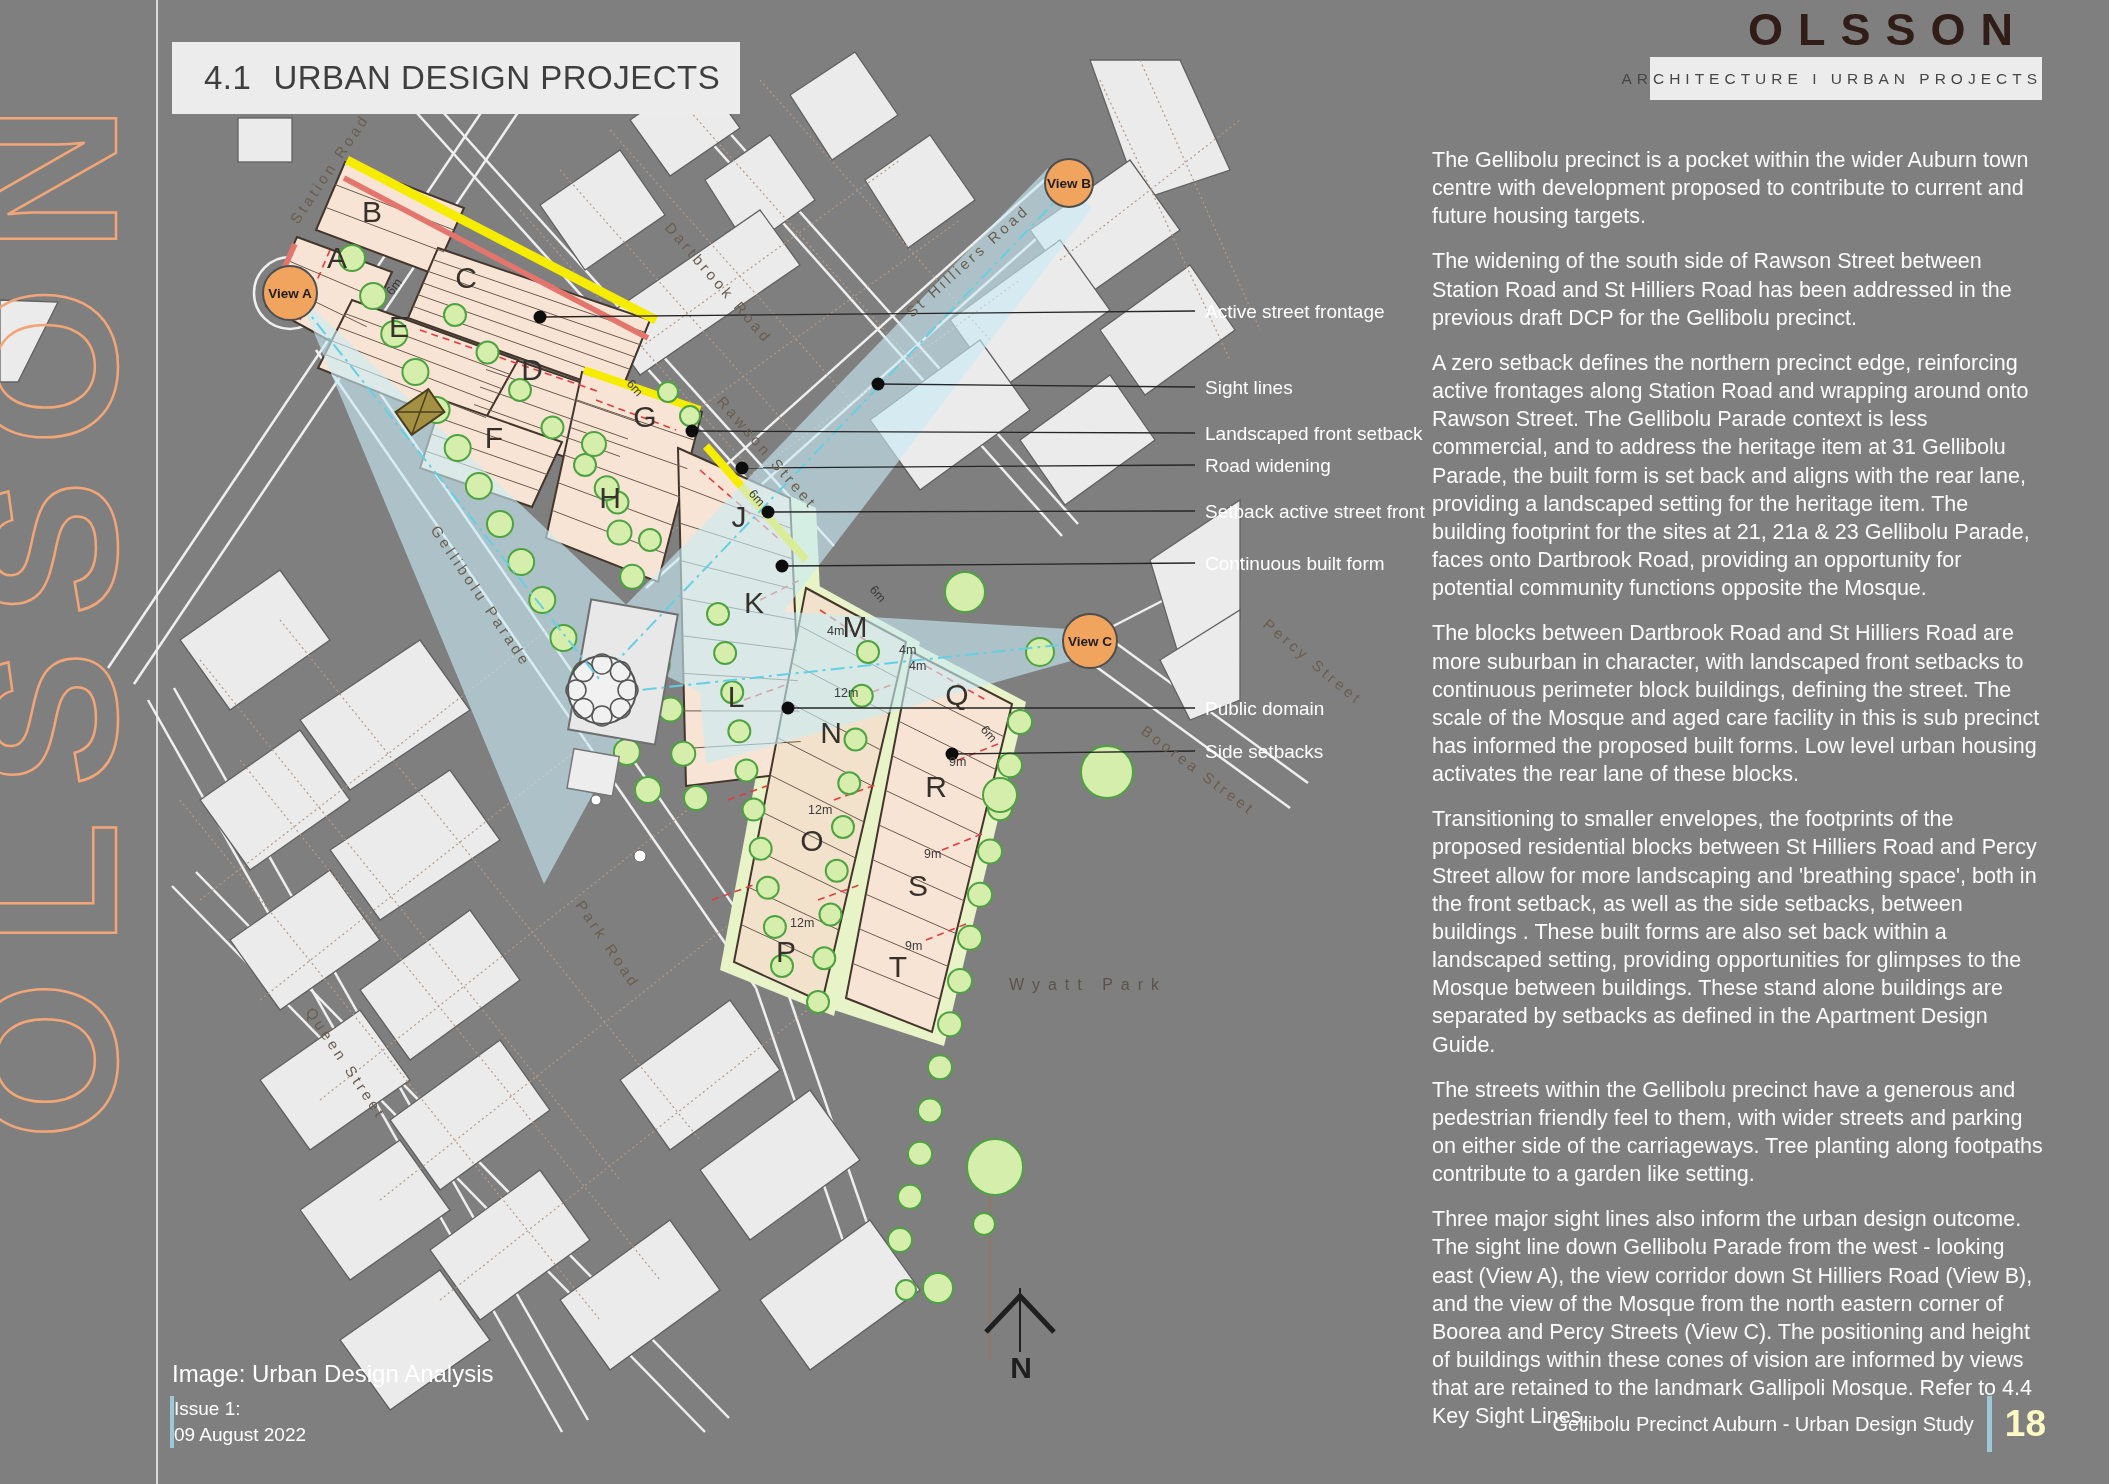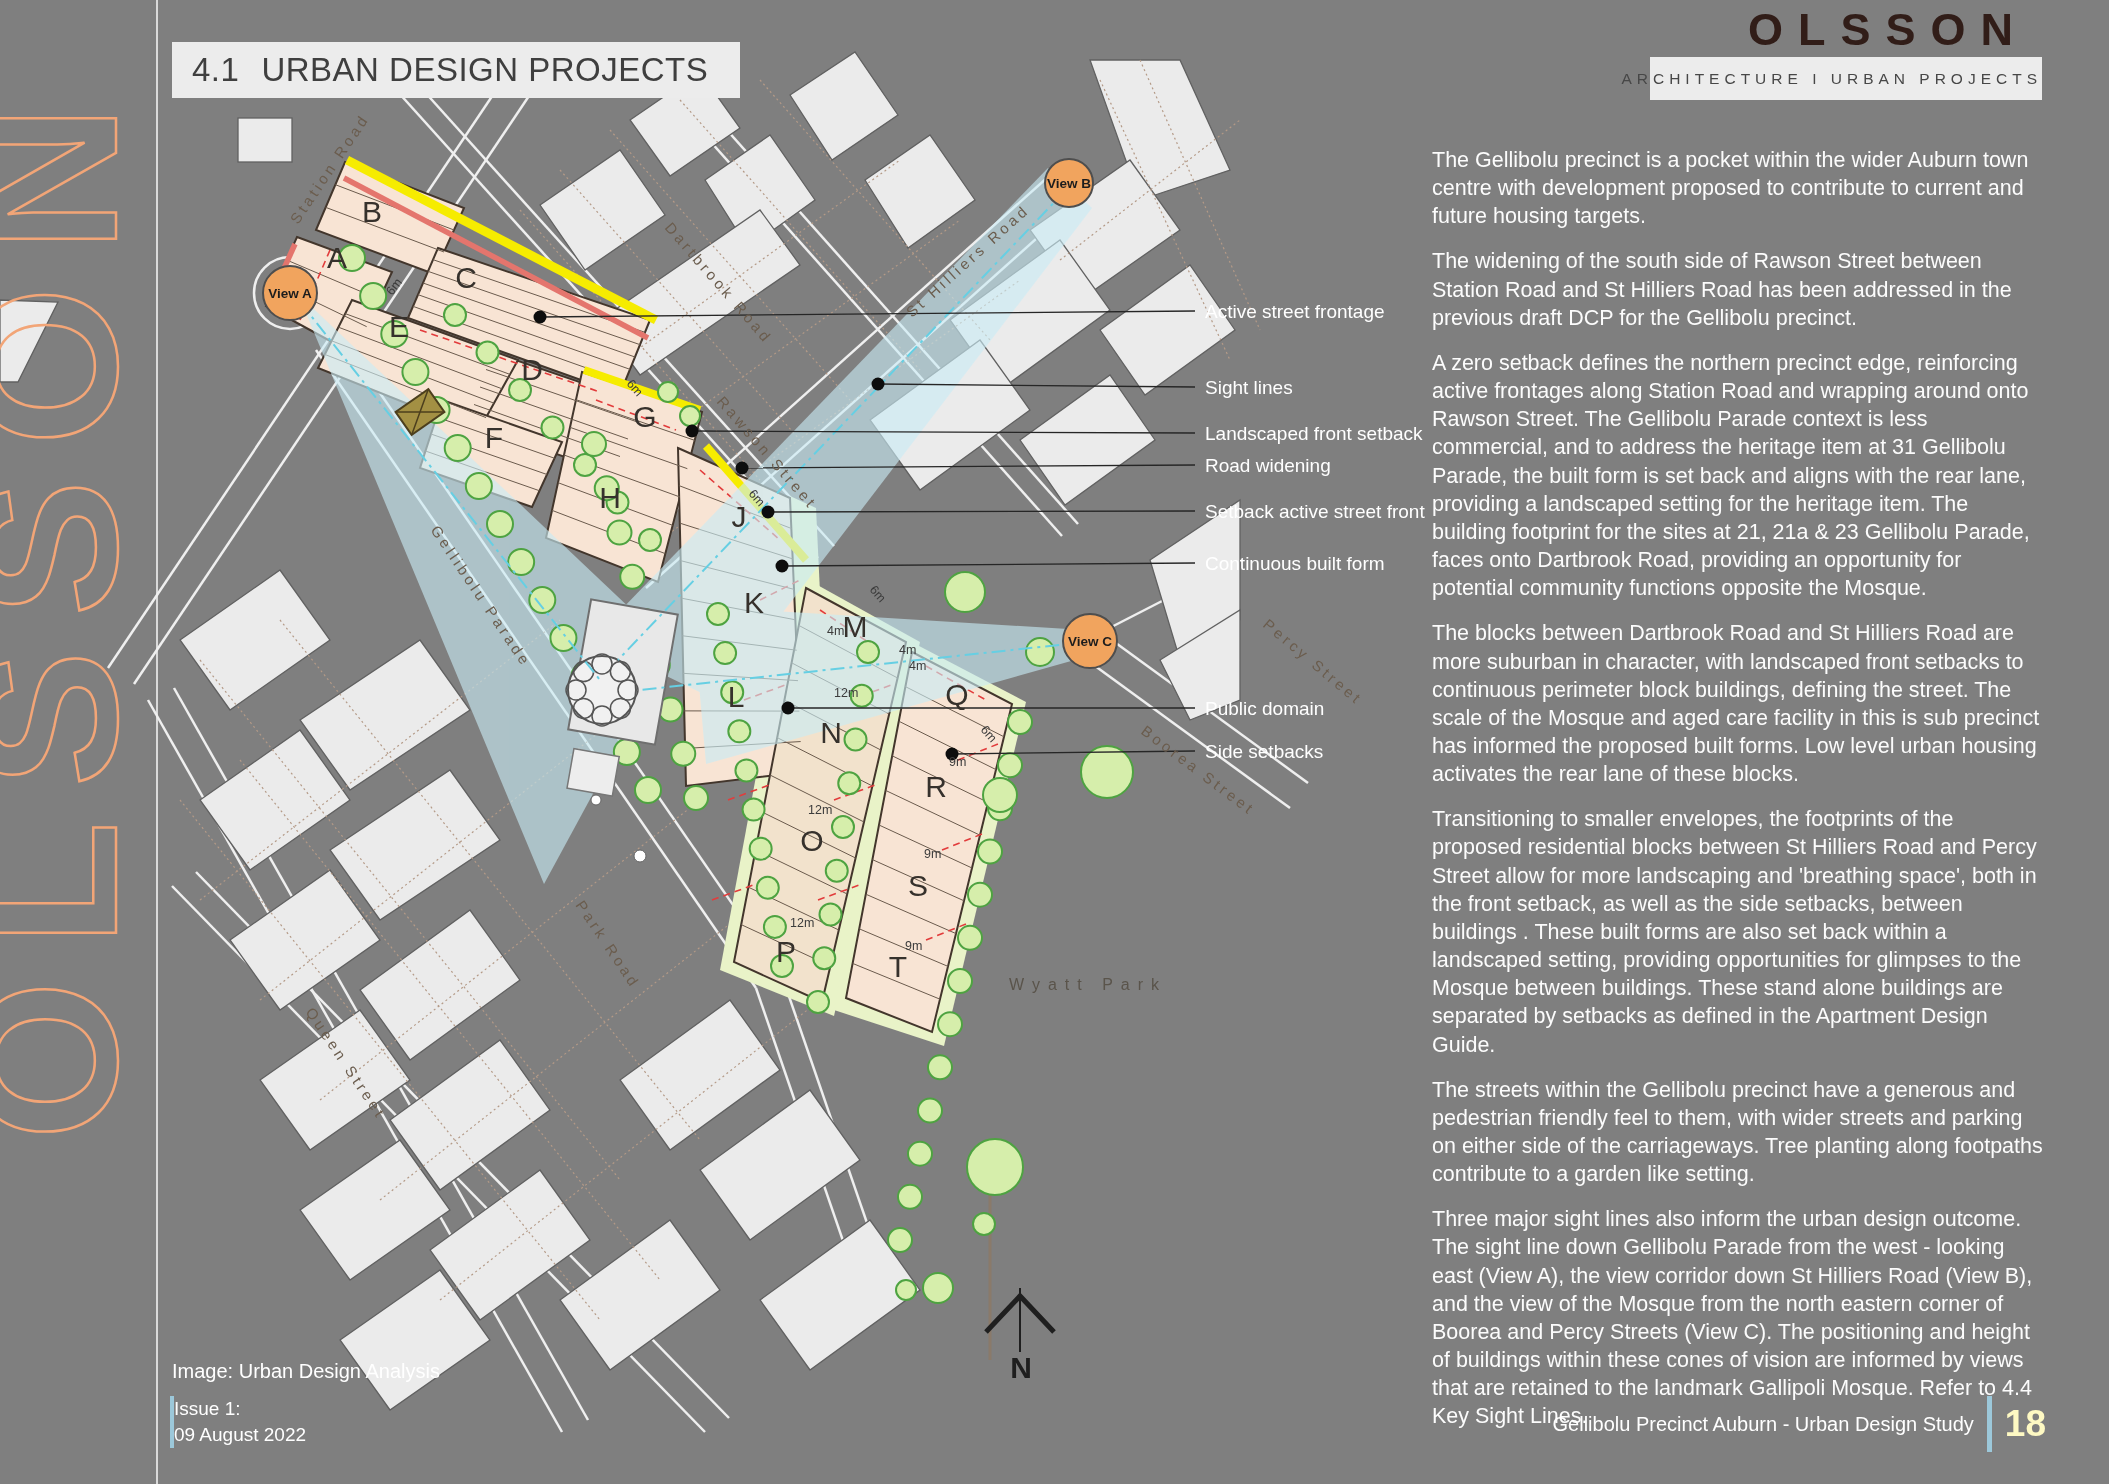--- a/index.html
+++ b/index.html
@@ -1,32 +1,32 @@
 <!DOCTYPE html>
 <html><head>
 <meta charset="utf-8">
 <style>
   html,body{margin:0;padding:0;background:#6e6e6e;}
   .page{position:relative;width:2109px;height:1484px;background:#7f7f7f;overflow:hidden;
         font-family:"Liberation Sans",sans-serif;}
   .sep-line{position:absolute;left:156px;top:0;width:2px;height:1484px;background:#f0f0f0;opacity:.8;}
   .sidebar-svg{position:absolute;left:0;top:0;}
   .map-svg{position:absolute;left:0;top:0;}
-  .header-bar{position:absolute;left:172px;top:42px;width:568px;height:56px;background:#ececec;
-      display:flex;align-items:center;padding-left:20px;box-sizing:border-box;color:#3f3f3f;
+  .header-bar{position:absolute;left:172px;top:42px;width:568px;height:72px;background:#ececec;
+      display:flex;align-items:center;padding-left:32px;box-sizing:border-box;color:#3f3f3f;
       font-size:33px;letter-spacing:.5px;}
   .h-num{margin-right:22px;}
   .brand-logo{position:absolute;left:1748px;top:4px;font-size:45px;font-weight:600;
       letter-spacing:15px;color:#311d18;}
   .brand-bar{position:absolute;left:1650px;top:57px;width:392px;height:43px;background:#ececec;
       display:flex;align-items:center;justify-content:flex-end;box-sizing:border-box;}
   .brand-tagline{font-size:15.5px;letter-spacing:5px;color:#474747;white-space:nowrap;}
   .article{position:absolute;left:1432px;top:146px;width:616px;color:#fcfcfc;font-size:21.5px;}
   .article p{margin:0 0 17px 0;line-height:1.31;}
-  .map-caption{position:absolute;left:172px;top:1360px;font-size:20px;color:#ffffff;}
+  .map-caption{position:absolute;left:172px;top:1360px;font-size:24px;color:#ffffff;}
   .issue-block{position:absolute;left:170px;top:1396px;border-left:4px solid #9cc8da;
       font-size:19px;color:#ffffff;line-height:1.38;}
   .footer-doc{position:absolute;left:1430px;top:1396px;width:616px;display:flex;align-items:center;
       justify-content:flex-end;gap:13px;}
   .fd-title{font-size:20px;color:#ffffff;}
   .fd-bar{width:5px;height:56px;background:#9cc8da;}
   .fd-page{font-size:37px;font-weight:700;color:#fef9c3;}
 </style>
 </head>
 <body>

